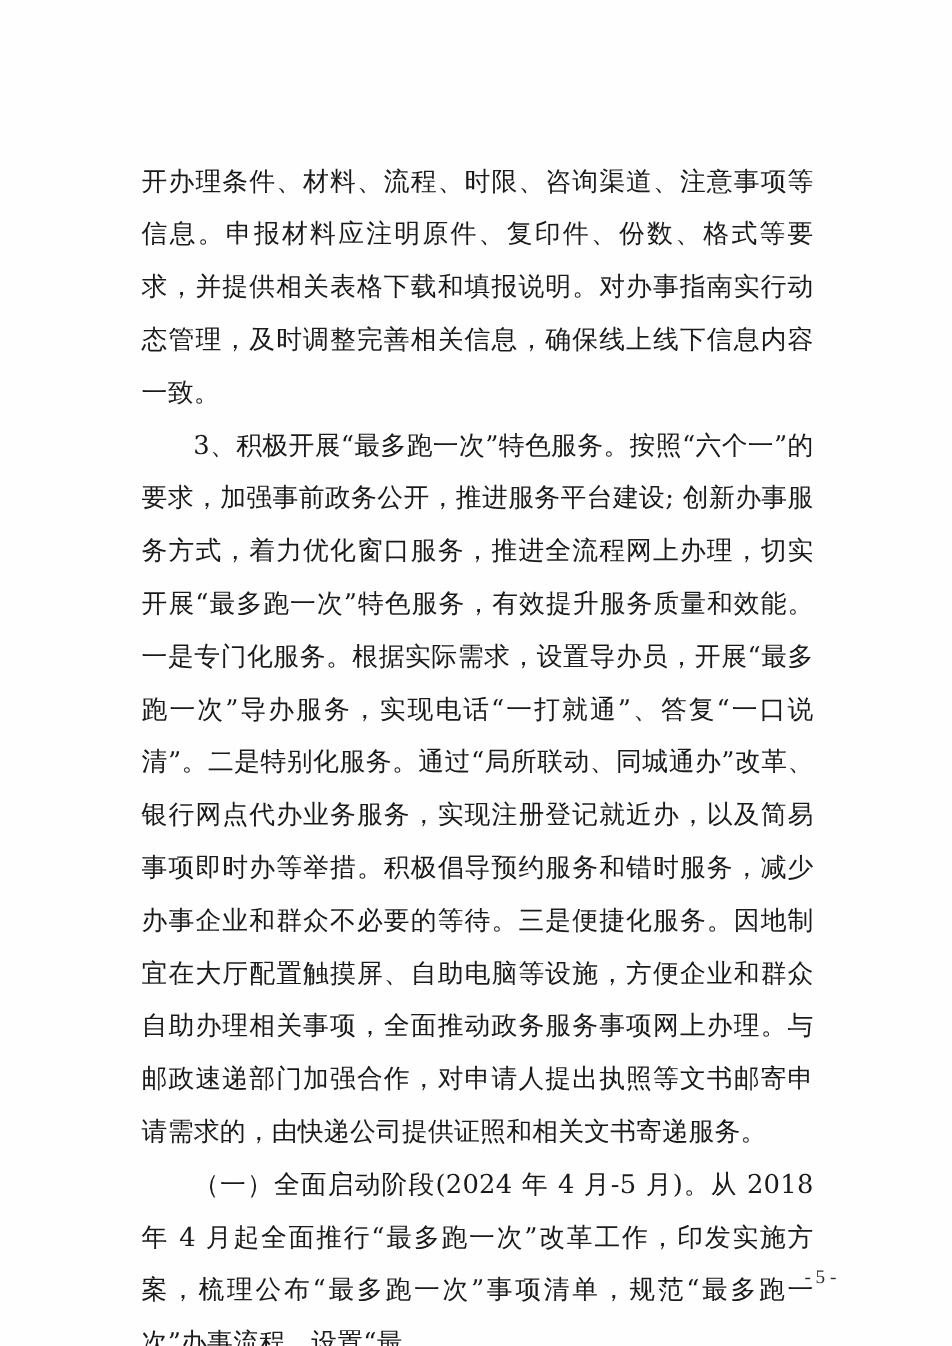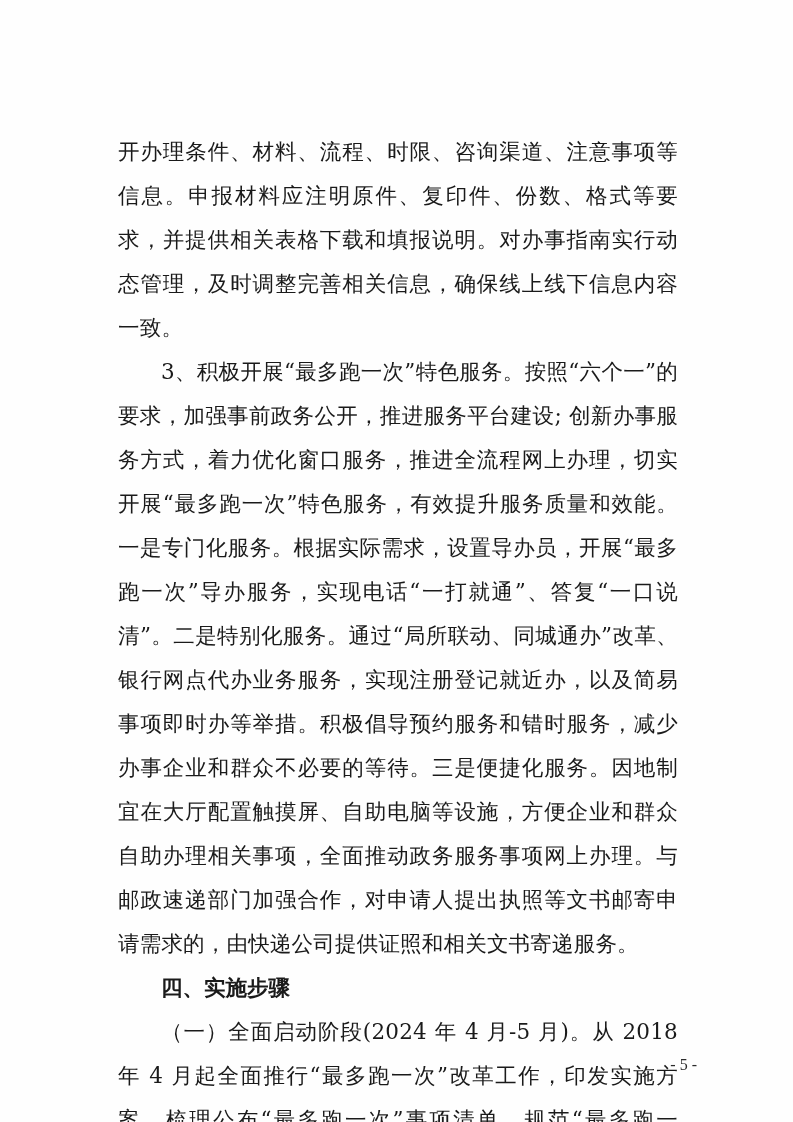--- a/index.html
+++ b/index.html
@@ -64,21 +64,20 @@
 
 <div class="page">
   <div class="content">
 
     <p class="para">开办理条件、材料、流程、时限、咨询渠道、注意事项等信息。申报材料应注明原件、复印件、份数、格式等要求，并提供相关表格下载和填报说明。对办事指南实行动态管理，及时调整完善相关信息，确保线上线下信息内容一致。</p>
 
     <p class="para indent">
       <span class="bold">3、积极开展“最多跑一次”特色服务。</span><span>按照“六个一”的要求，加强事前政务公开，推进服务平台建设; 创新办事服务方式，着力优化窗口服务，推进全流程网上办理，切实开展“最多跑一次”特色服务，有效提升服务质量和效能。一是专门化服务。根据实际需求，设置导办员，开展“最多跑一次”导办服务，实现电话“一打就通”、答复“一口说清”。二是特别化服务。通过“局所联动、同城通办”改革、银行网点代办业务服务，实现注册登记就近办，以及简易事项即时办等举措。积极倡导预约服务和错时服务，减少办事企业和群众不必要的等待。三是便捷化服务。因地制宜在大厅配置触摸屏、自助电脑等设施，方便企业和群众自助办理相关事项，全面推动政务服务事项网上办理。与邮政速递部门加强合作，对申请人提出执照等文书邮寄申请需求的，由快递公司提供证照和相关文书寄递服务。</span>
     </p>
 
-    <p class="heading">四、实施步骤</p>
 
     <p class="para indent">
       <span class="bold">（一）全面启动阶段(2024 年 4 月-5 月)。</span><span>从 2018 年 4 月起全面推行“最多跑一次”改革工作，印发实施方案，梳理公布“最多跑一次”事项清单，规范“最多跑一次”办事流程，设置“最</span>
     </p>
 
   </div>
 
   <div class="page-number">- 5 -</div>
 </div>
 

